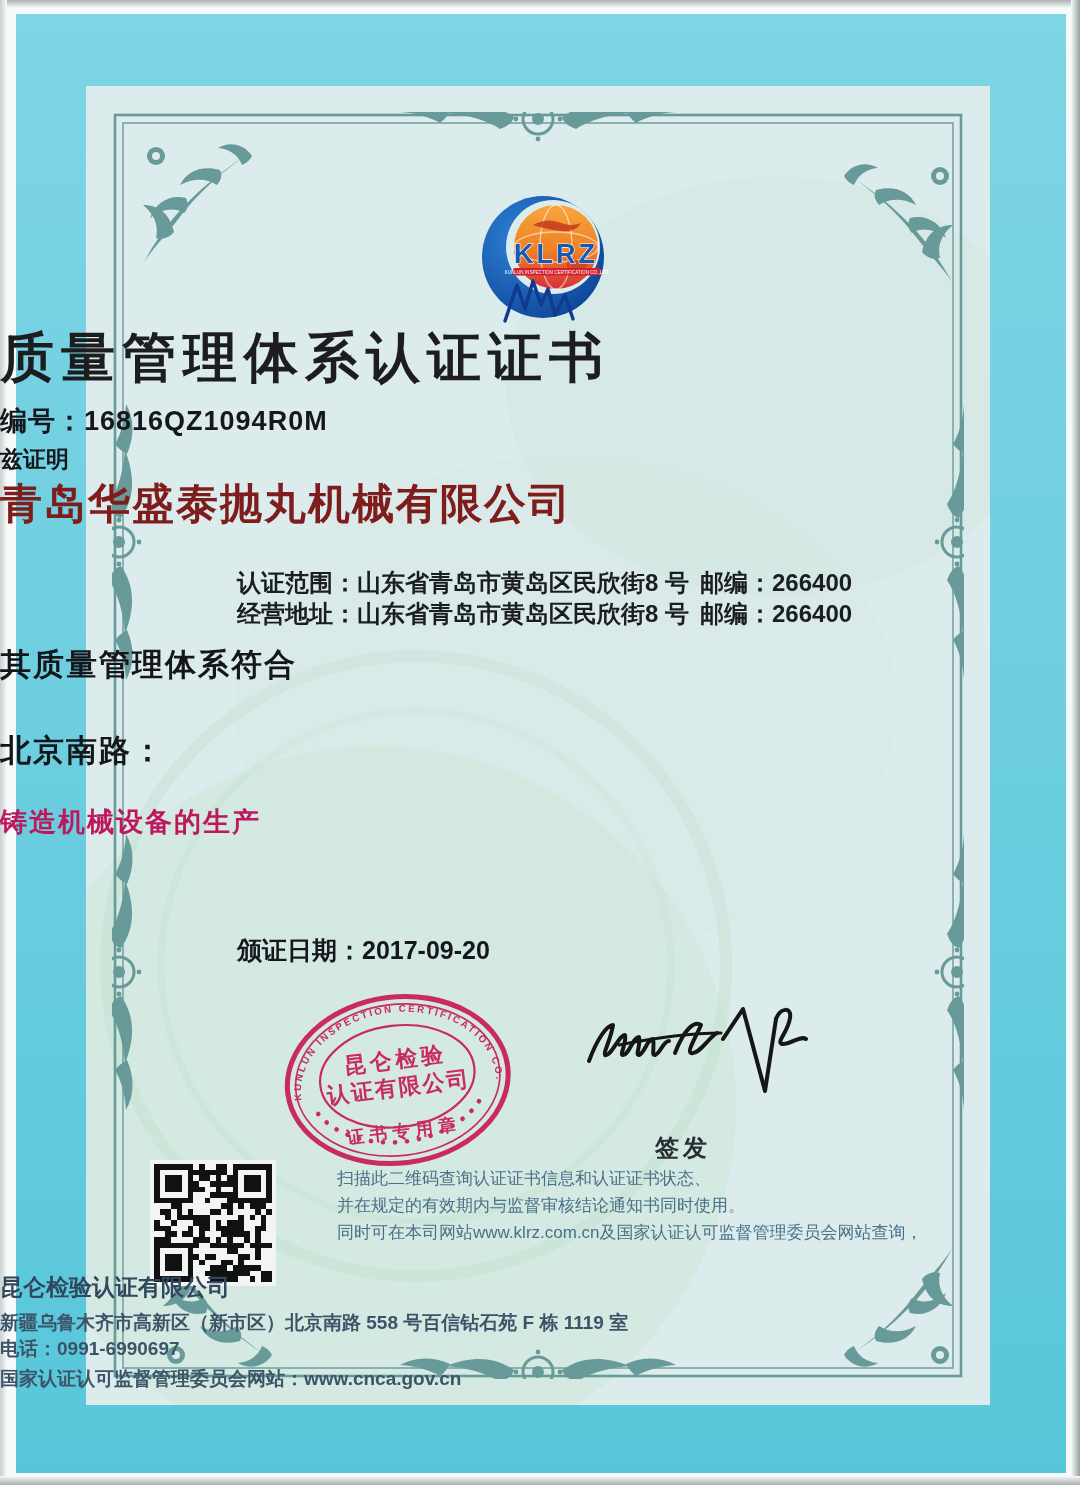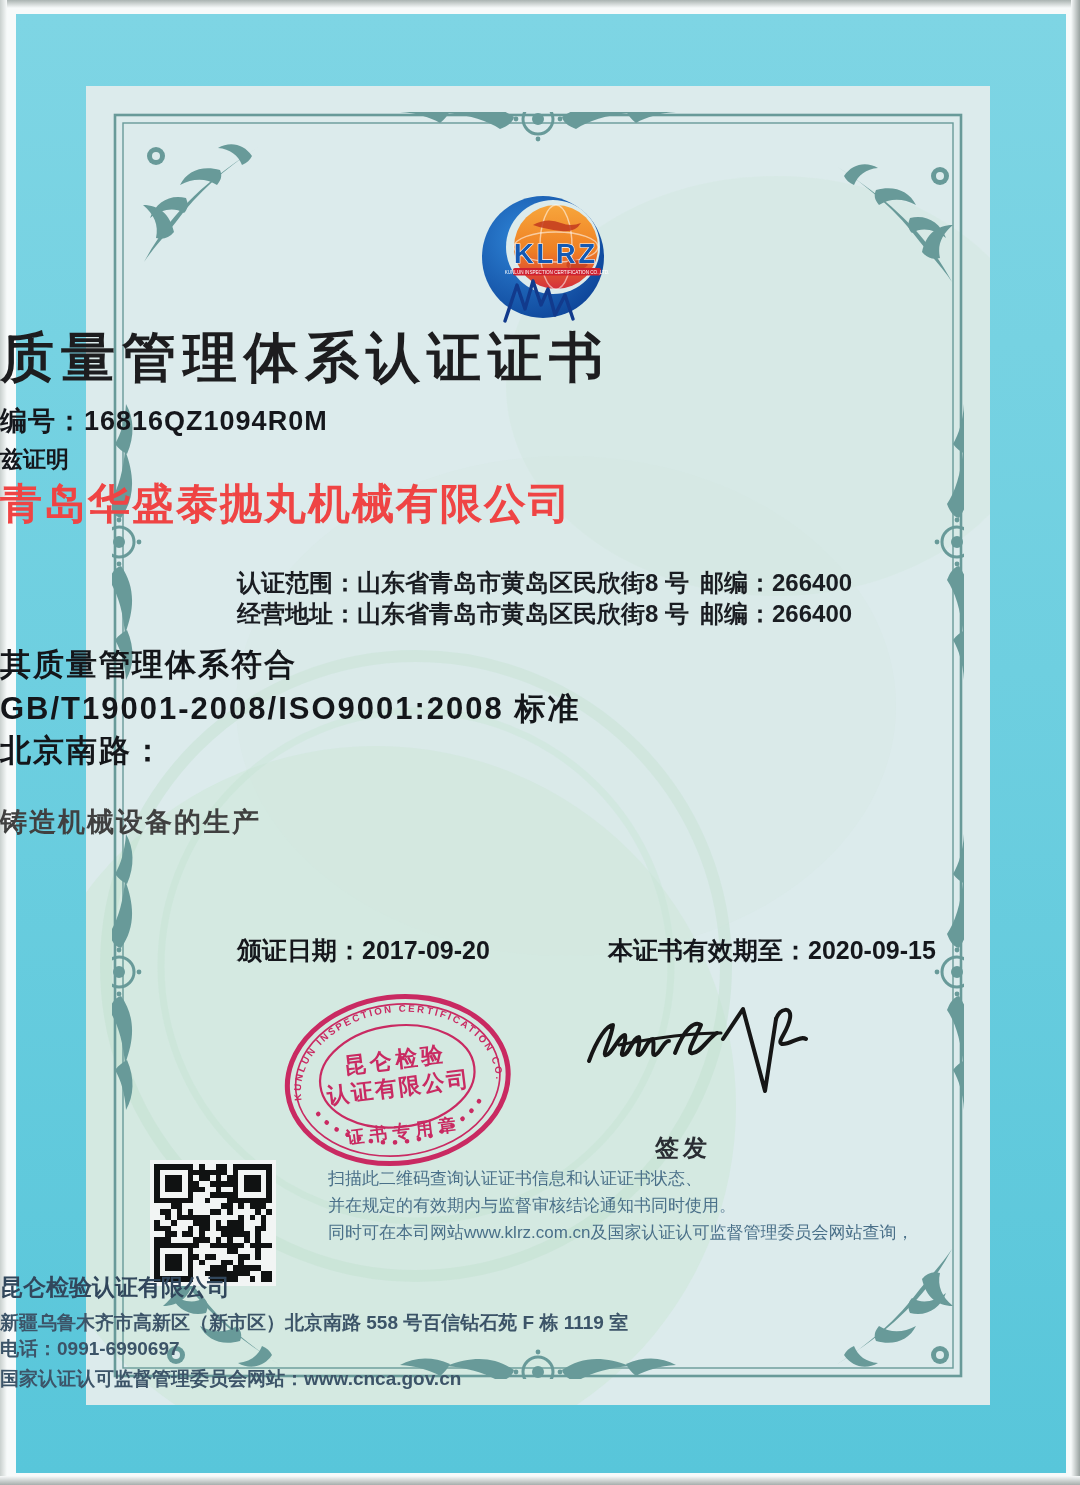--- a/index.html
+++ b/index.html
@@ -20,25 +20,25 @@
   .inner{position:absolute;left:86px;top:86px;right:90px;bottom:80px;background:var(--paper);}
   .watermark,.border-frame{position:absolute;pointer-events:none;}
   .watermark{left:0;top:0;width:100%;height:100%;}
   .border-frame{left:26px;top:26px;right:26px;bottom:26px;width:calc(100% - 52px);height:calc(100% - 52px);}
   .content{position:absolute;left:0;top:0;width:1080px;height:1485px;}
   .abs{position:absolute;}
   .ctr{left:0;right:0;text-align:left;}
   .title{font-size:54px;font-weight:900;letter-spacing:7px;color:var(--ink);}
   .numline{font-size:27px;font-weight:800;color:#15171c;letter-spacing:1px;}
   .certify{font-size:23px;font-weight:800;color:#15171c;}
-  .company{font-size:42px;font-weight:900;color:#ef4444;letter-spacing:2px;}
+  .company{font-size:42px;font-weight:900;color:#7f1d1d;letter-spacing:2px;}
   .info{font-size:24px;font-weight:700;color:#1a1d22;}
   .info .lbl{font-weight:800;}
   .h2{font-size:31px;font-weight:900;color:#14161a;letter-spacing:2px;}
-  .scope{font-size:27px;font-weight:700;color:#404040;letter-spacing:2px;}
+  .scope{font-size:27px;font-weight:700;color:#be185d;letter-spacing:2px;}
   .dates{font-size:25px;font-weight:800;color:#15171c;}
   .signlbl{font-size:24px;font-weight:600;color:#2a2d33;letter-spacing:4px;}
   .notes{font-size:17px;line-height:27px;color:var(--note);
     font-family:"Liberation Serif","DejaVu Serif",serif;}
   .footer{color:var(--footer);font-family:"Liberation Serif","DejaVu Serif",serif;}
   .footer .co{font-size:23px;font-weight:800;color:#31475c;}
   .footer .ln{font-size:19px;font-weight:600;}
   .qr{position:absolute;background:#f2f5f4;padding:4px;}
   .qr .grid{position:relative;width:118px;height:118px;}
   .qr .grid i{position:absolute;width:5.7px;height:5.7px;background:#101212;}
@@ -155,30 +155,26 @@
     </div>
 
     <div class="abs info" style="left:237px;top:598px">
       <span class="lbl">经营地址：</span><span>山东省青岛市黄岛区民欣街8 号</span>
     </div>
     <div class="abs info" style="left:700px;top:598px">
       <span class="lbl">邮编：</span><span>266400</span>
     </div>
 
     <div class="abs ctr h2" style="top:644px">其质量管理体系符合</div>
-    <div class="abs ctr h2" style="top:688px">GB/T19001-2008/ISO9001:2008 标准</div>
     <div class="abs ctr h2" style="top:730px">北京南路：</div>
 
     <div class="abs ctr scope" style="top:804px">铸造机械设备的生产</div>
 
     <div class="abs dates" style="left:237px;top:934px">
       <span>颁证日期：</span><span>2017-09-20</span>
-    </div>
-    <div class="abs dates" style="left:608px;top:934px">
-      <span>本证书有效期至：</span><span>2020-09-15</span>
     </div>
 
     <div class="abs stamp-wrap" style="left:278px;top:985px">
       <svg width="240" height="190" viewBox="0 0 260 200">
         <defs>
           <path id="topArc" d="M26,122 A106,80 0 1 1 234,122" fill="none"></path>
         </defs>
         <ellipse cx="130" cy="100" rx="120" ry="90" fill="none" stroke="var(--stamp)" stroke-width="5.5"></ellipse>
         <ellipse cx="130" cy="100" rx="111" ry="82" fill="none" stroke="var(--stamp)" stroke-width="1.8"></ellipse>
         <ellipse cx="130" cy="96" rx="84" ry="55" fill="none" stroke="var(--stamp)" stroke-width="2.4"></ellipse>
@@ -448,21 +444,21 @@
           <i style="left:61.8px;top:112.4px"></i>
           <i style="left:67.4px;top:112.4px"></i>
           <i style="left:73.0px;top:112.4px"></i>
           <i style="left:78.7px;top:112.4px"></i>
           <i style="left:95.5px;top:112.4px"></i>
           <i style="left:106.8px;top:112.4px"></i>
           <i style="left:112.4px;top:112.4px"></i>
         </div>
     </div>
 
-    <div class="abs notes" style="left:328px;top:1165px">
+    <div class="abs notes" style="left:337px;top:1165px">
       <div>扫描此二维码查询认证证书信息和认证证书状态、</div>
       <div>并在规定的有效期内与监督审核结论通知书同时使用。</div>
       <div>同时可在本司网站www.klrz.com.cn及国家认证认可监督管理委员会网站查询，</div>
     </div>
 
     <div class="abs ctr footer" style="top:1272px">
       <div class="co">昆仑检验认证有限公司</div>
       <div class="ln" style="margin-top:7px">新疆乌鲁木齐市高新区（新市区）北京南路 558 号百信钻石苑 F 栋 1119 室</div>
       <div class="ln" style="margin-top:0">
         <span>电话：</span><span>0991-6990697</span>

